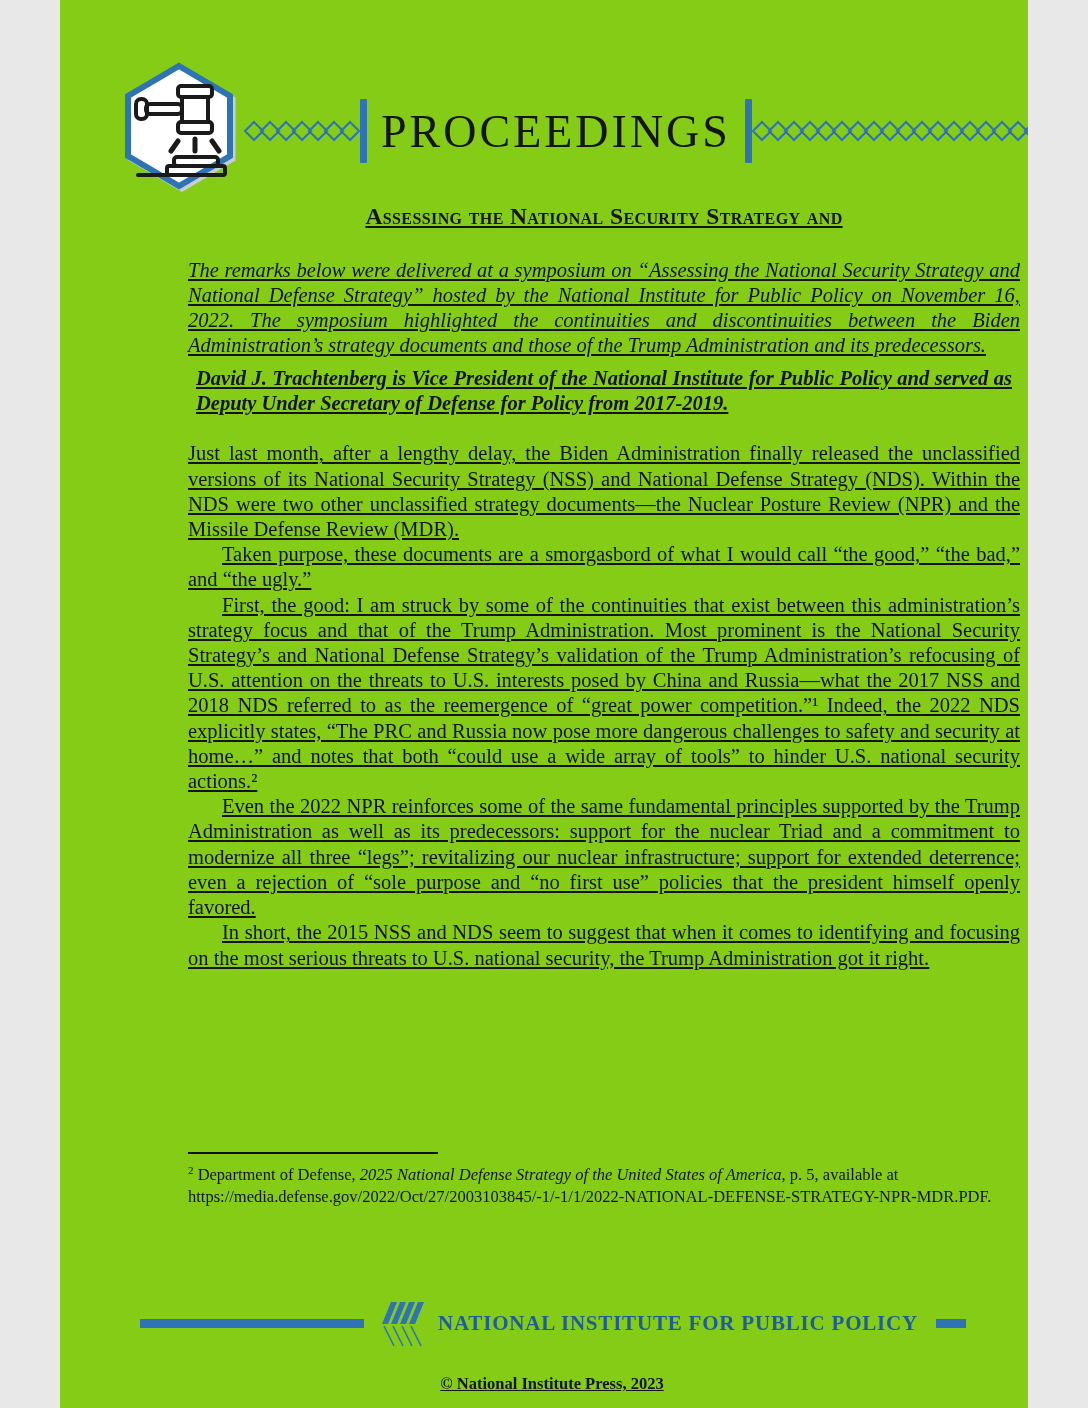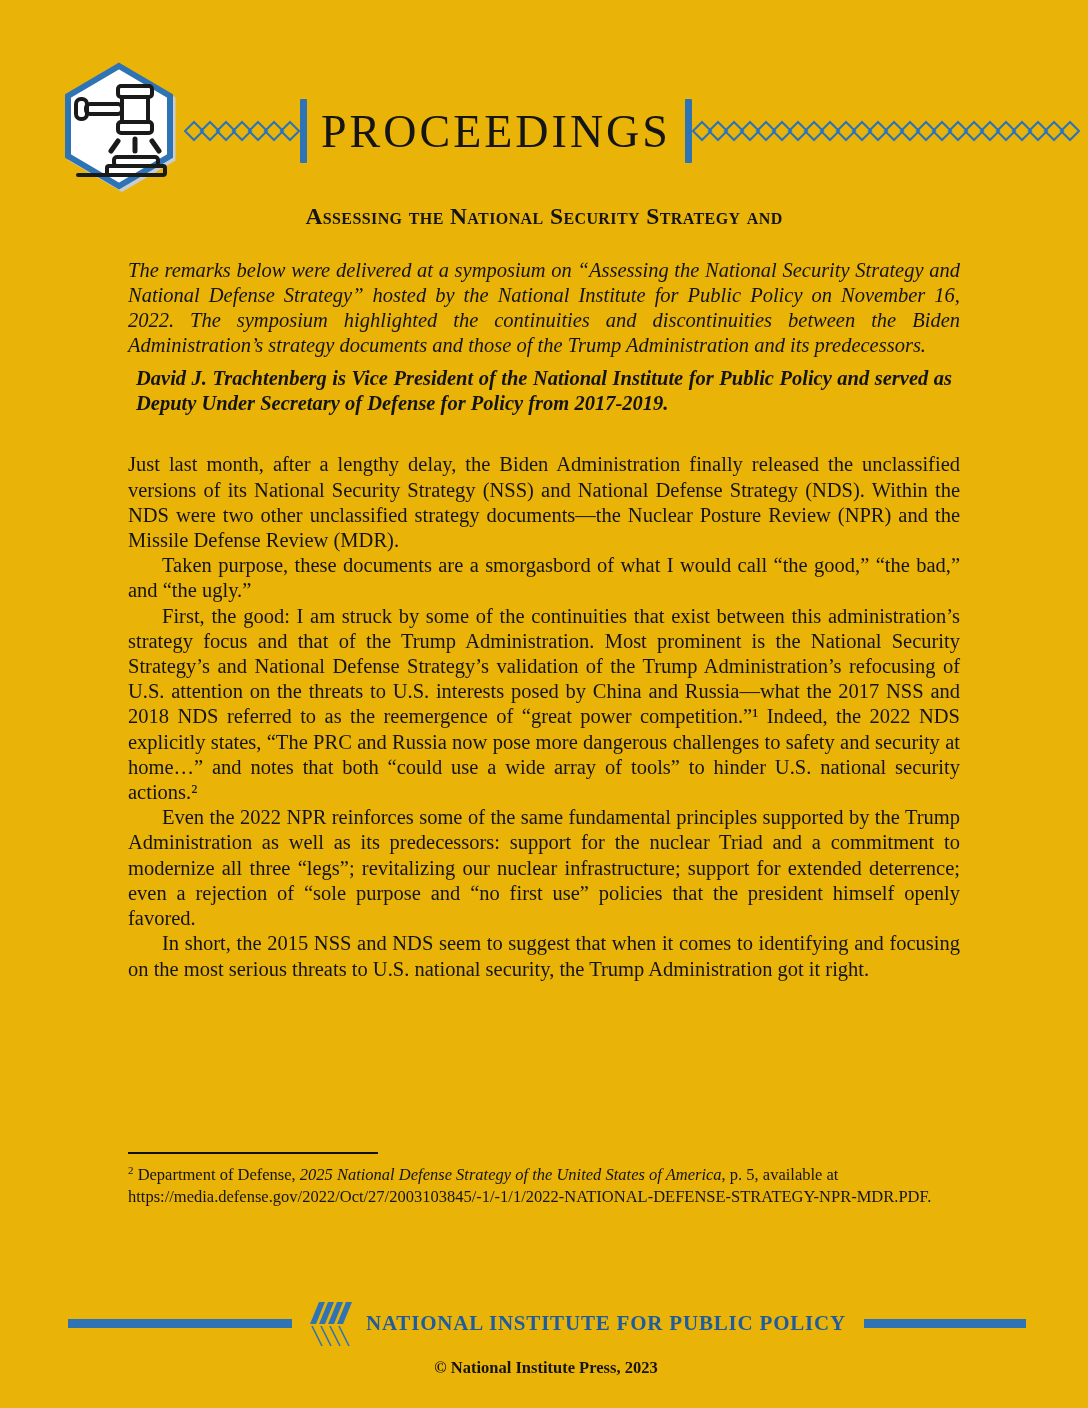--- a/index.html
+++ b/index.html
@@ -1,58 +1,58 @@
 <!DOCTYPE html>
 <html><head>
 <meta charset="utf-8">
 <style>
   html,body { margin:0; padding:0; background:#e8e8e8; }
   .page {
-    position:relative; width:1088px; height:1408px; margin:0 auto;
-    background:#eab308; color:#141414; overflow:hidden;
+    position:relative; width:968px; height:1408px; margin:0 auto;
+    background:#84cc16; color:#141414; overflow:hidden;
     font-family:"Liberation Serif", serif;
   }
 
   
   .header { position:absolute; top:62px; left:0; right:0; height:138px;
             display:flex; align-items:center; }
   .hex-badge { margin-left:56px; flex:none; }
   svg.chain { display:block; flex:none; height:24px; }
   .pr-bar { width:7px; height:64px; background:#2E74B5; flex:none; border-radius:1px; }
   .pr-title { font-size:46px; letter-spacing:3px; margin:0 14px; white-space:nowrap;
               color:#151515; font-weight:400; }
 
   
-  .content { position:absolute; left:128px; width:832px; top:202px; }
+  .content { position:absolute; left:128px; width:832px; top:202px;text-decoration:underline; }
   .doc-title { text-align:center; font-size:23.5px; line-height:29px; font-weight:bold;
                font-variant:small-caps; letter-spacing:.4px; margin:0; }
   .intro { margin:27px 0 2px; font-style:italic; text-align:justify;
            font-size:20.5px; line-height:24.9px; }
   .author { margin:28px 0 0; font-weight:bold; font-size:20.5px; line-height:24.9px; }
   .bio { margin:8px; font-weight:bold; font-style:italic; text-align:justify;
          font-size:20.5px; line-height:24.9px; }
-  .article-body { margin-top:37px; }
+  .article-body { margin-top:26px; }
   .body-p { margin:0; text-align:justify; font-size:20.5px; line-height:25.2px; }
   .body-p.ind { text-indent:34px; }
 
   
   .footnotes { position:absolute; left:128px; width:845px; top:1152px; }
   .fn-rule { width:250px; border-top:2.5px solid #111; margin:0 0 10px 0; }
   .footnote { margin:0 0 3px; font-size:16.5px; line-height:21.5px; }
   .footnote sup { font-size:11px; line-height:0; }
 
   
-  .footer { position:absolute; left:4px; right:0; top:1296px; }
+  .footer { position:absolute; left:16px; right:0; top:1296px; }
   .footer-row { display:flex; align-items:center; height:54px; }
   .bar-left  { margin-left:64px; width:224px; height:9px; background:#2E74B5; flex:none; }
   .bar-right { flex:1; margin:0 62px 0 18px; height:9px; background:#2E74B5; }
   .nipp-logo { margin:0 12px 0 14px; flex:none; }
   .org-name { color:#1E5C9E; font-weight:bold; font-size:21px; letter-spacing:.8px;
               white-space:nowrap; }
-  .copyright { text-align:center; font-size:16.5px; font-weight:bold; margin-top:8px; }
+  .copyright { text-align:center; font-size:16.5px; font-weight:bold; margin-top:24px;text-decoration:underline; }
 </style>
 </head>
 <body>
 
 <div class="page">
 
   <div class="header">
     <div class="hex-badge">
       <svg width="128" height="136" viewBox="0 0 128 136">
 

